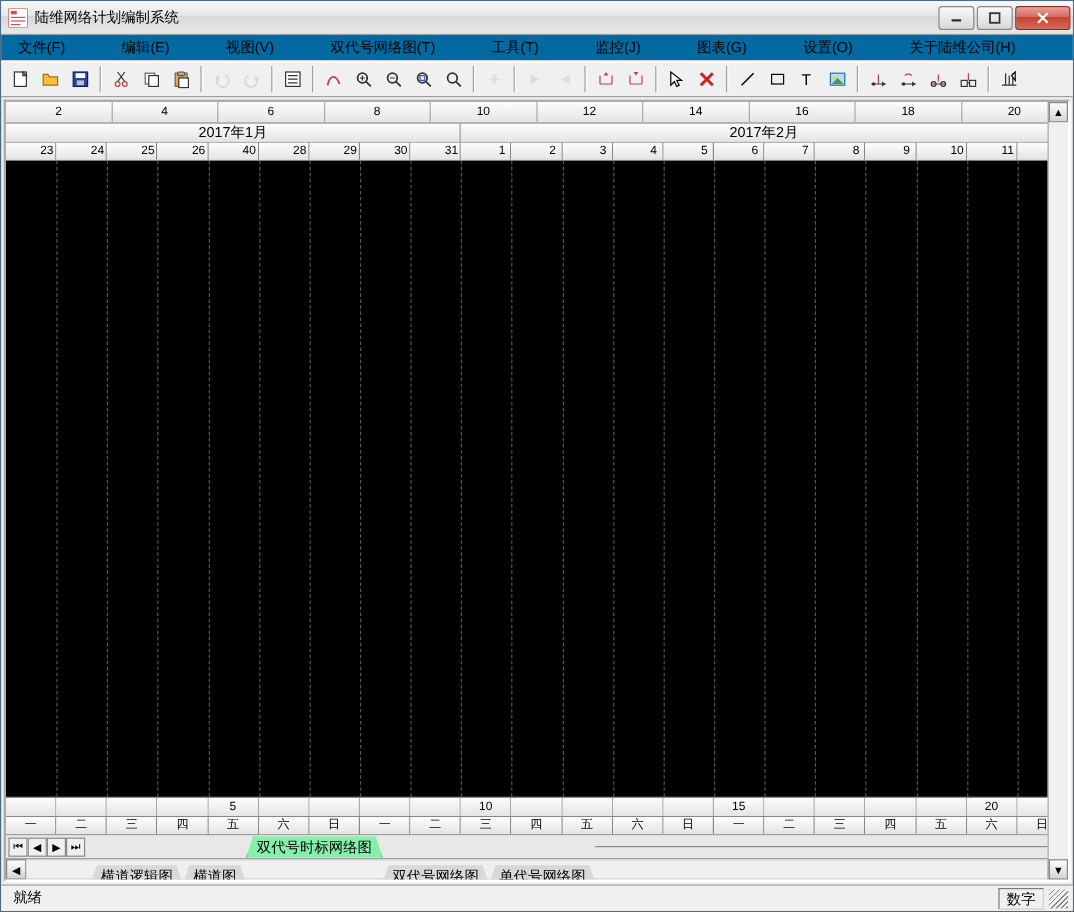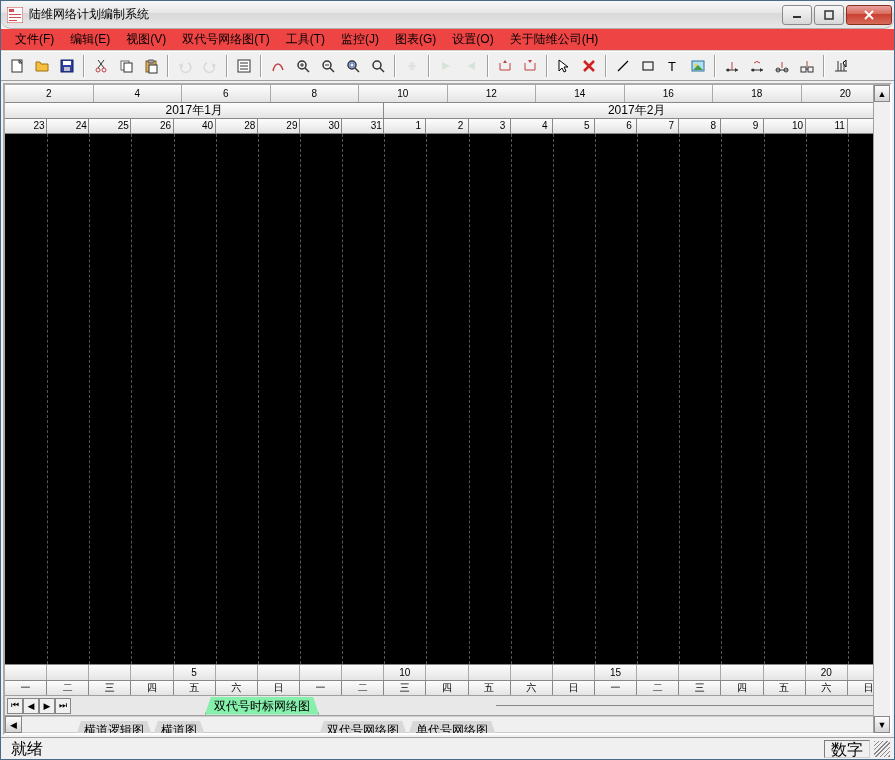--- a/index.html
+++ b/index.html
@@ -1,24 +1,24 @@
 <!DOCTYPE html>
 <html><head>
 <meta charset="utf-8">
 <style>
 * { margin: 0; padding: 0; box-sizing: border-box; font-family: "Microsoft YaHei", "SimSun", Tahoma, sans-serif; }
 body { background: #d4d0c8; overflow: hidden; }
 .window { width: 895px; height: 760px; background: #f0f0f0; border: 1px solid #4a6a8a; position: relative; display: flex; flex-direction: column; }
-.titlebar { height: 28px; background: linear-gradient(to bottom, #f8f8f8 0%, #e6e6e6 45%, #d8d8d8 46%, #e8e8e8 100%); display: flex; align-items: center; padding: 0 2px 0 6px; border-bottom: 1px solid #b0b0b0; border-radius: 10px; }
+.titlebar { height: 28px; background: linear-gradient(to bottom, #f8f8f8 0%, #e6e6e6 45%, #d8d8d8 46%, #e8e8e8 100%); display: flex; align-items: center; padding: 0 2px 0 6px; border-bottom: 1px solid #b0b0b0; }
 .titlebar .app-icon { width: 16px; height: 16px; margin-right: 6px; }
 .titlebar .title { font-size: 12px; color: #000; flex: 1; }
 .winbtns { display: flex; gap: 2px; }
 .winbtn { width: 30px; height: 20px; border: 1px solid #8a8a8a; border-radius: 3px; display: flex; align-items: center; justify-content: center; font-size: 11px; background: linear-gradient(to bottom,#f8f8f8,#d8d8d8); cursor: default; }
 .winbtn.close { width: 46px; background: linear-gradient(to bottom,#e9a0a0 0%,#d86a5a 45%,#c84030 46%,#d86a5a 100%); color:#fff; border-color:#8a3020;}
-.menubar { height: 22px; background: #ef4444; display: flex; align-items: center; padding: 0 6px; font-size: 12px; border-bottom: 1px solid #d0d0d0; }
+.menubar { height: 22px; background: #0369a1; display: flex; align-items: center; padding: 0 6px; font-size: 12px; border-bottom: 1px solid #d0d0d0; gap: 31px; }
 .menubar span { padding: 2px 8px; cursor: default; }
 .toolbar { height: 30px; background: #f0f0f0; border-top: 1px solid #fff; border-bottom: 1px solid #a0a0a0; display: flex; align-items: center; padding: 2px 4px; gap: 1px; }
 .tbtn { width: 24px; height: 24px; display: flex; align-items: center; justify-content: center; border: 1px solid transparent; cursor: default; }
 .tbtn.disabled svg, .tbtn.disabled { opacity: 0.35; }
 .tsep { width: 2px; height: 22px; border-left: 1px solid #a0a0a0; border-right: 1px solid #fff; margin: 0 3px; }
 .workspace { flex: 1; display: flex; flex-direction: column; margin: 2px; border: 2px inset #fff; background: #fff; overflow: hidden; }
 .ruler-top { height: 18px; background: linear-gradient(to bottom,#fdfdfd,#e4e4e4); border-bottom: 1px solid #888; position: relative; font-size: 10px; display:flex; }
 .ruler-top .tick { flex:1; border-right: 1px solid #aaa; text-align:center; line-height:17px; }
 .month-row { height: 16px; display: flex; border-bottom: 1px solid #888; font-size: 12px; }
 .month-row div { text-align: center; line-height: 15px; border-right: 1px solid #888; background: linear-gradient(to bottom,#fdfdfd,#e4e4e4);}
@@ -35,21 +35,21 @@
 .tabnav div { width:16px; height:16px; border:1px solid #888; background:#f0f0f0; display:flex; align-items:center; justify-content:center; font-size:9px; cursor:default;}
 .tab { padding: 1px 8px 0 8px; background:#86efac; border:1px solid #888; border-top:none; border-bottom:none; margin-right:-1px; position:relative; clip-path: polygon(6px 0, calc(100% - 6px) 0, 100% 100%, 0 100%); }
 .tab.back { background:#d8d8d8;margin-top:48px; }
 .tabspacer { flex:1; border-bottom:1px solid #888;}
 .hscroll { height: 18px; background:#e8e8e8; border-top:1px solid #a0a0a0; display:flex; align-items:center;}
 .hscroll .arrow { width:17px; height:17px; border:1px solid #888; background:linear-gradient(to bottom,#fdfdfd,#d4d4d4); display:flex; align-items:center; justify-content:center; font-size:9px;}
 .hscroll .track { flex:1; height:17px; background:#f0f0f0; border:1px solid #ccc; border-left:none; border-right:none;}
 .vscroll { position:absolute; right:0; top:0; bottom:0; width:17px; background:#e8e8e8; border-left:1px solid #a0a0a0; display:flex; flex-direction:column;}
 .vscroll .arrow { height:17px; border:1px solid #888; background:linear-gradient(to bottom,#fdfdfd,#d4d4d4); display:flex; align-items:center; justify-content:center; font-size:9px;}
 .vscroll .track { flex:1; background:#f0f0f0;}
-.statusbar { height: 22px; background: #f0f0f0; border-top: 1px solid #a0a0a0; display:flex; align-items:center; font-size:16px; padding:0 4px;}
+.statusbar { height: 22px; background: #f0f0f0; border-top: 1px solid #a0a0a0; display:flex; align-items:center; font-size:12px; padding:0 4px;}
 .statusbar .cell { border:1px inset #d0d0d0; padding:1px 6px; height:18px; line-height:15px;}
 .statusbar .spacer { flex:1;}
 .resize-grip { width:16px; height:16px; background: repeating-linear-gradient(135deg, #888 0 1px, transparent 1px 3px); margin-left:4px;}
 .mid { display:flex; flex:1; position:relative; }
 .leftpane { flex:1; display:flex; flex-direction:column; min-width:0;}
 </style>
 </head>
 <body>
 
 <div class="window">

